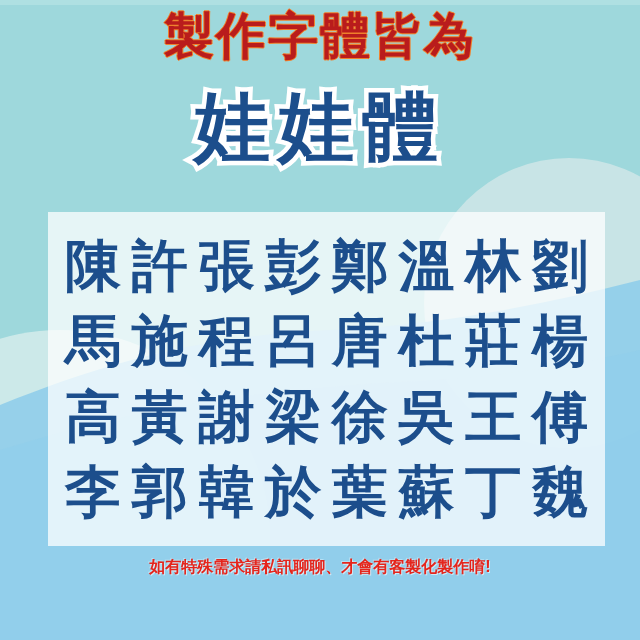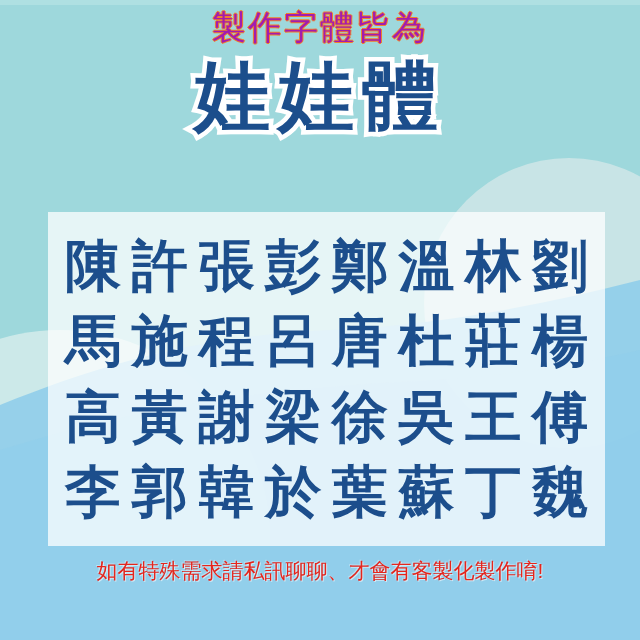--- a/index.html
+++ b/index.html
@@ -62,31 +62,31 @@
 
   
   .header {
     position: absolute;
     left: 0; right: 0;
     top: 10px;
     text-align: center;
     z-index: 5;
   }
   .title-orange {
-    font-size: 34px;
-    font-weight: normal;
+    font-size: 50px;
+    font-weight: bold;
     letter-spacing: 2px;
-    color: #a21caf;
+    color: #b91c1c;
     line-height: 1.05;
     text-shadow:
        1px 0 0 #F0802C, -1px 0 0 #F0802C,
        0 1px 0 #F0802C, 0 -1px 0 #F0802C;
   }
   .title-blue {
-    margin-top: 10px;
+    margin-top: 24px;
     font-size: 76px;
     font-weight: bold;
     letter-spacing: 8px;
     color: #1C4E8C;
     line-height: 1.05;
     -webkit-text-stroke: 9px #FFFFFF;
     paint-order: stroke fill;
     text-shadow:
        0 0 0 #fff,
        3px 3px 0 rgba(255,255,255,.9);
@@ -127,22 +127,22 @@
 
   
   .footer {
     position: absolute;
     left: 0; right: 0;
     top: 556px;
     text-align: center;
     z-index: 5;
   }
   .notice-line {
-    font-size: 21px;
-    font-weight: normal;
+    font-size: 16px;
+    font-weight: bold;
     color: #E5251C;
     line-height: 1.42;
     letter-spacing: 0px;
     text-shadow:
       1px 1px 0 rgba(255,255,255,.55),
       -1px -1px 0 rgba(255,255,255,.35);
   }
 </style>
 </head>
 <body>

